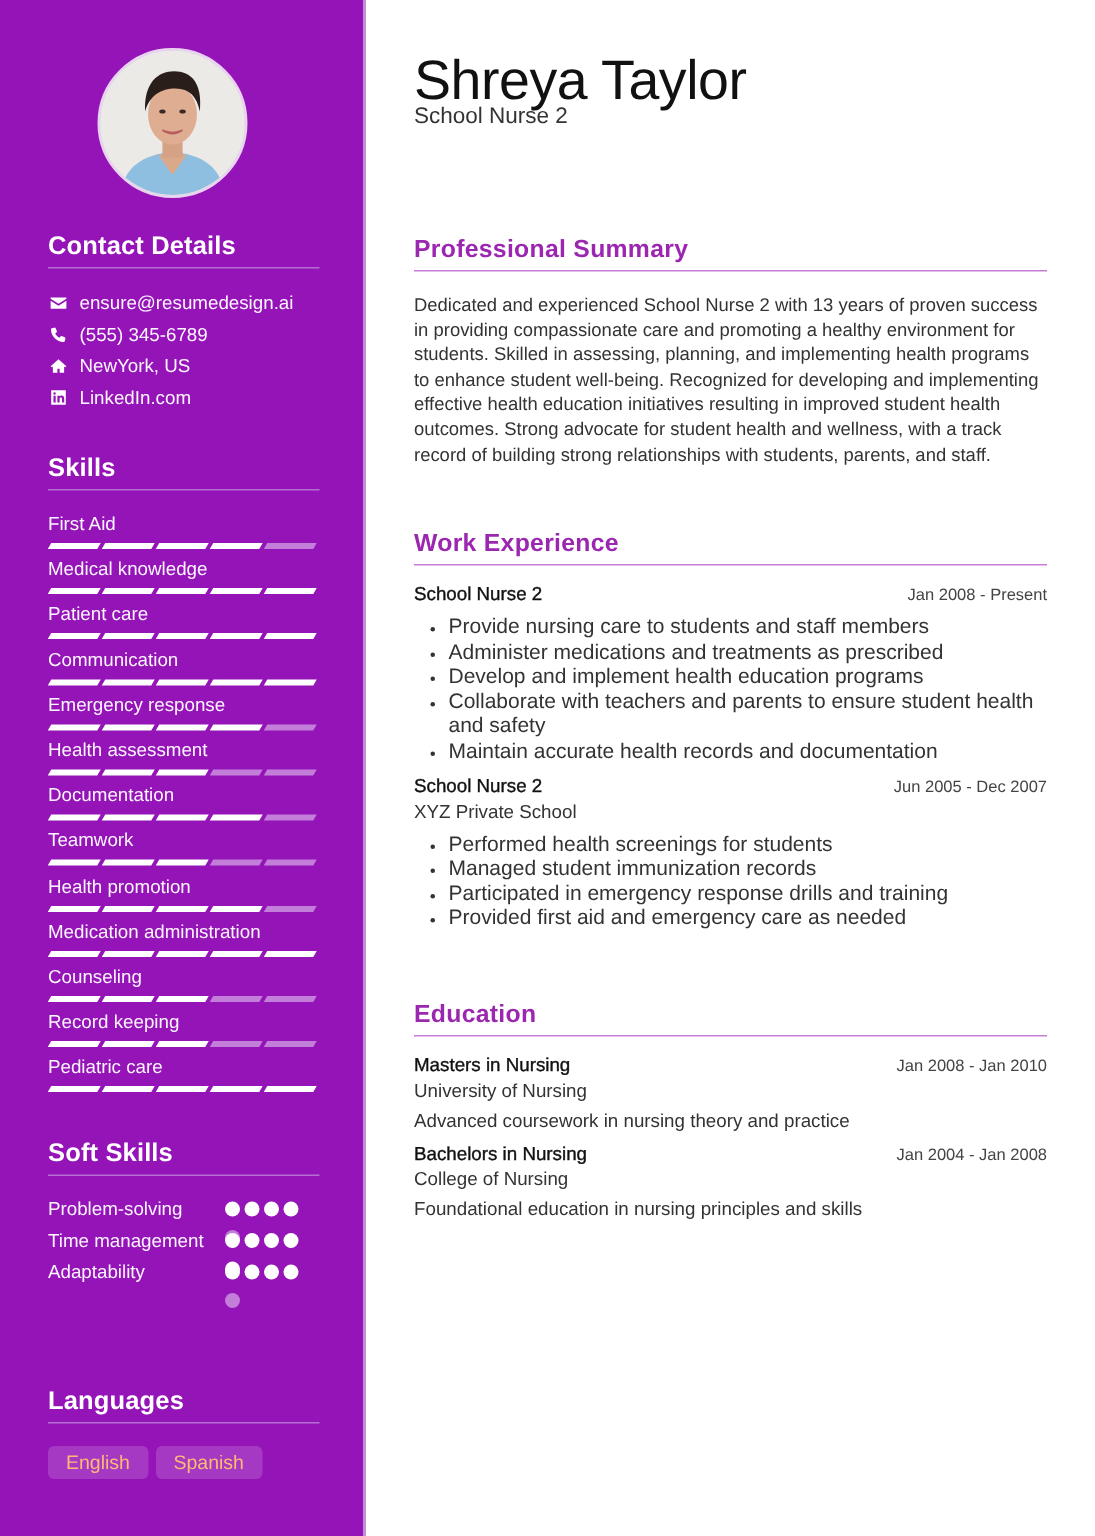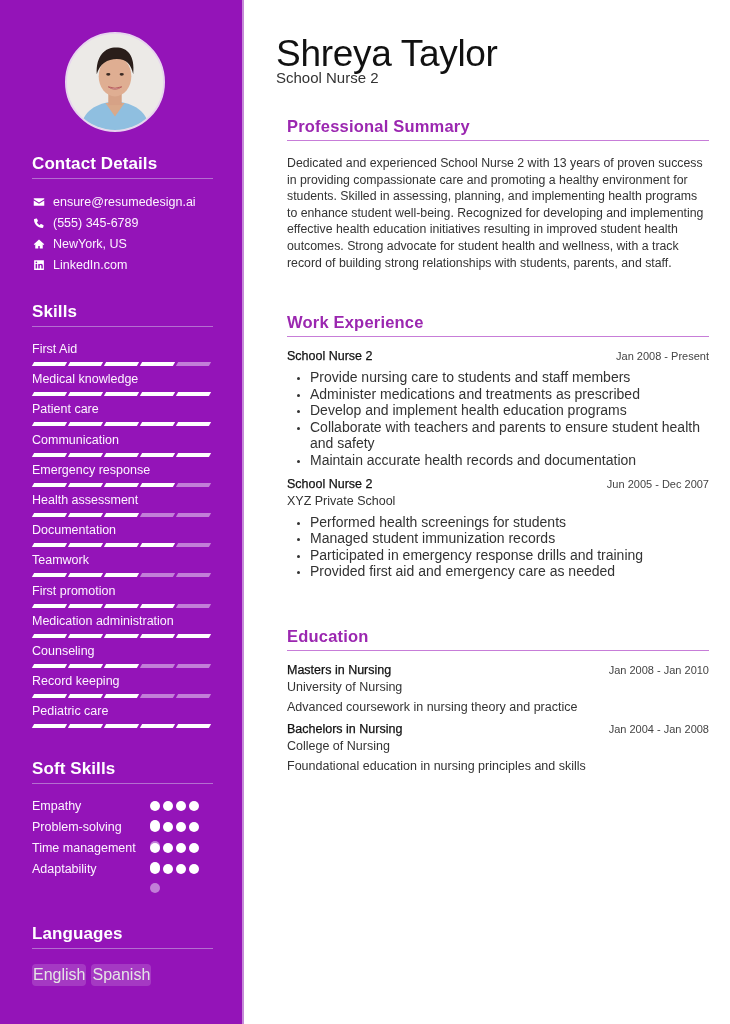--- a/index.html
+++ b/index.html
@@ -45,30 +45,30 @@
   .soft-list { margin-top: 14px; }
   .soft { display: flex; position: relative; }
   .soft-name { width: 118px; font-size: 12.5px; line-height: 17px; color: #fdf5ff; }
   .soft-dots { width: 52px; display: flex; flex-wrap: wrap; gap: 0 3px; height: 21px; padding-top: 3px; }
   .soft-dots span { width: 10px; height: 10px; border-radius: 50%; background: #ffffff; margin-bottom: 9px; }
   .soft-dots span.off { background: #c27ed8; }
 
   #languages { top: 924px; }
   .lang-list { display: flex; gap: 5px; margin-top: 15px; }
   .lang-badge {
-    font-size: 16px; color: #e5e5e5; background: rgba(255,255,255,0.16);
-    padding: 4px 1px; border-radius: 4px; line-height: 14px;
+    font-size: 13px; color: #fdba74; background: rgba(255,255,255,0.16);
+    padding: 4px 12px; border-radius: 4px; line-height: 14px;
   }
 
   
   .main { position: absolute; left: 276px; top: 0; width: 422px; }
   .name { position: absolute; top: 33px; font-size: 37px; font-weight: normal; color: #111; letter-spacing: -0.3px; }
   .jobtitle { position: absolute; top: 69px; font-size: 15px; color: #333; }
 
-  .section { position: absolute; left: 11px; width: 422px; }
+  .section { position: absolute; left: 0; width: 422px; margin-top: 40px; }
   .section-title {
     font-size: 16.5px; color: #9b27b0; padding-bottom: 4px;
     border-bottom: 1.5px solid #c77dd8; letter-spacing: 0.2px;
   }
   #summary { top: 117px; }
   .summary-text { margin-top: 14px; font-size: 12.3px; line-height: 16.6px; color: #333; }
 
   #work { top: 313px; }
   #education { top: 627px; }
   .entry { margin-top: 12px; position: relative; }
@@ -216,21 +216,21 @@
           <div class="skill-name">Teamwork</div>
           <div class="skill-bars">
             <span></span>
             <span></span>
             <span></span>
             <span class="off"></span>
             <span class="off"></span>
           </div>
         </div>
         <div class="skill">
-          <div class="skill-name">First promotion</div>
+          <div class="skill-name">Health promotion</div>
           <div class="skill-bars">
             <span></span>
             <span></span>
             <span></span>
             <span></span>
             <span class="off"></span>
           </div>
         </div>
         <div class="skill">
           <div class="skill-name">Medication administration</div>
@@ -271,30 +271,20 @@
             <span></span>
             <span></span>
           </div>
         </div>
       </div>
   </section>
 
   <section class="side-section" id="softskills">
     <h2 class="side-title">Soft Skills</h2>
     <div class="soft-list" id="soft-list">
-        <div class="soft">
-          <div class="soft-name">Empathy</div>
-          <div class="soft-dots">
-            <span></span>
-            <span></span>
-            <span></span>
-            <span></span>
-            <span></span>
-          </div>
-        </div>
         <div class="soft">
           <div class="soft-name">Problem-solving</div>
           <div class="soft-dots">
             <span></span>
             <span></span>
             <span></span>
             <span></span>
             <span class="off"></span>
           </div>
         </div>

